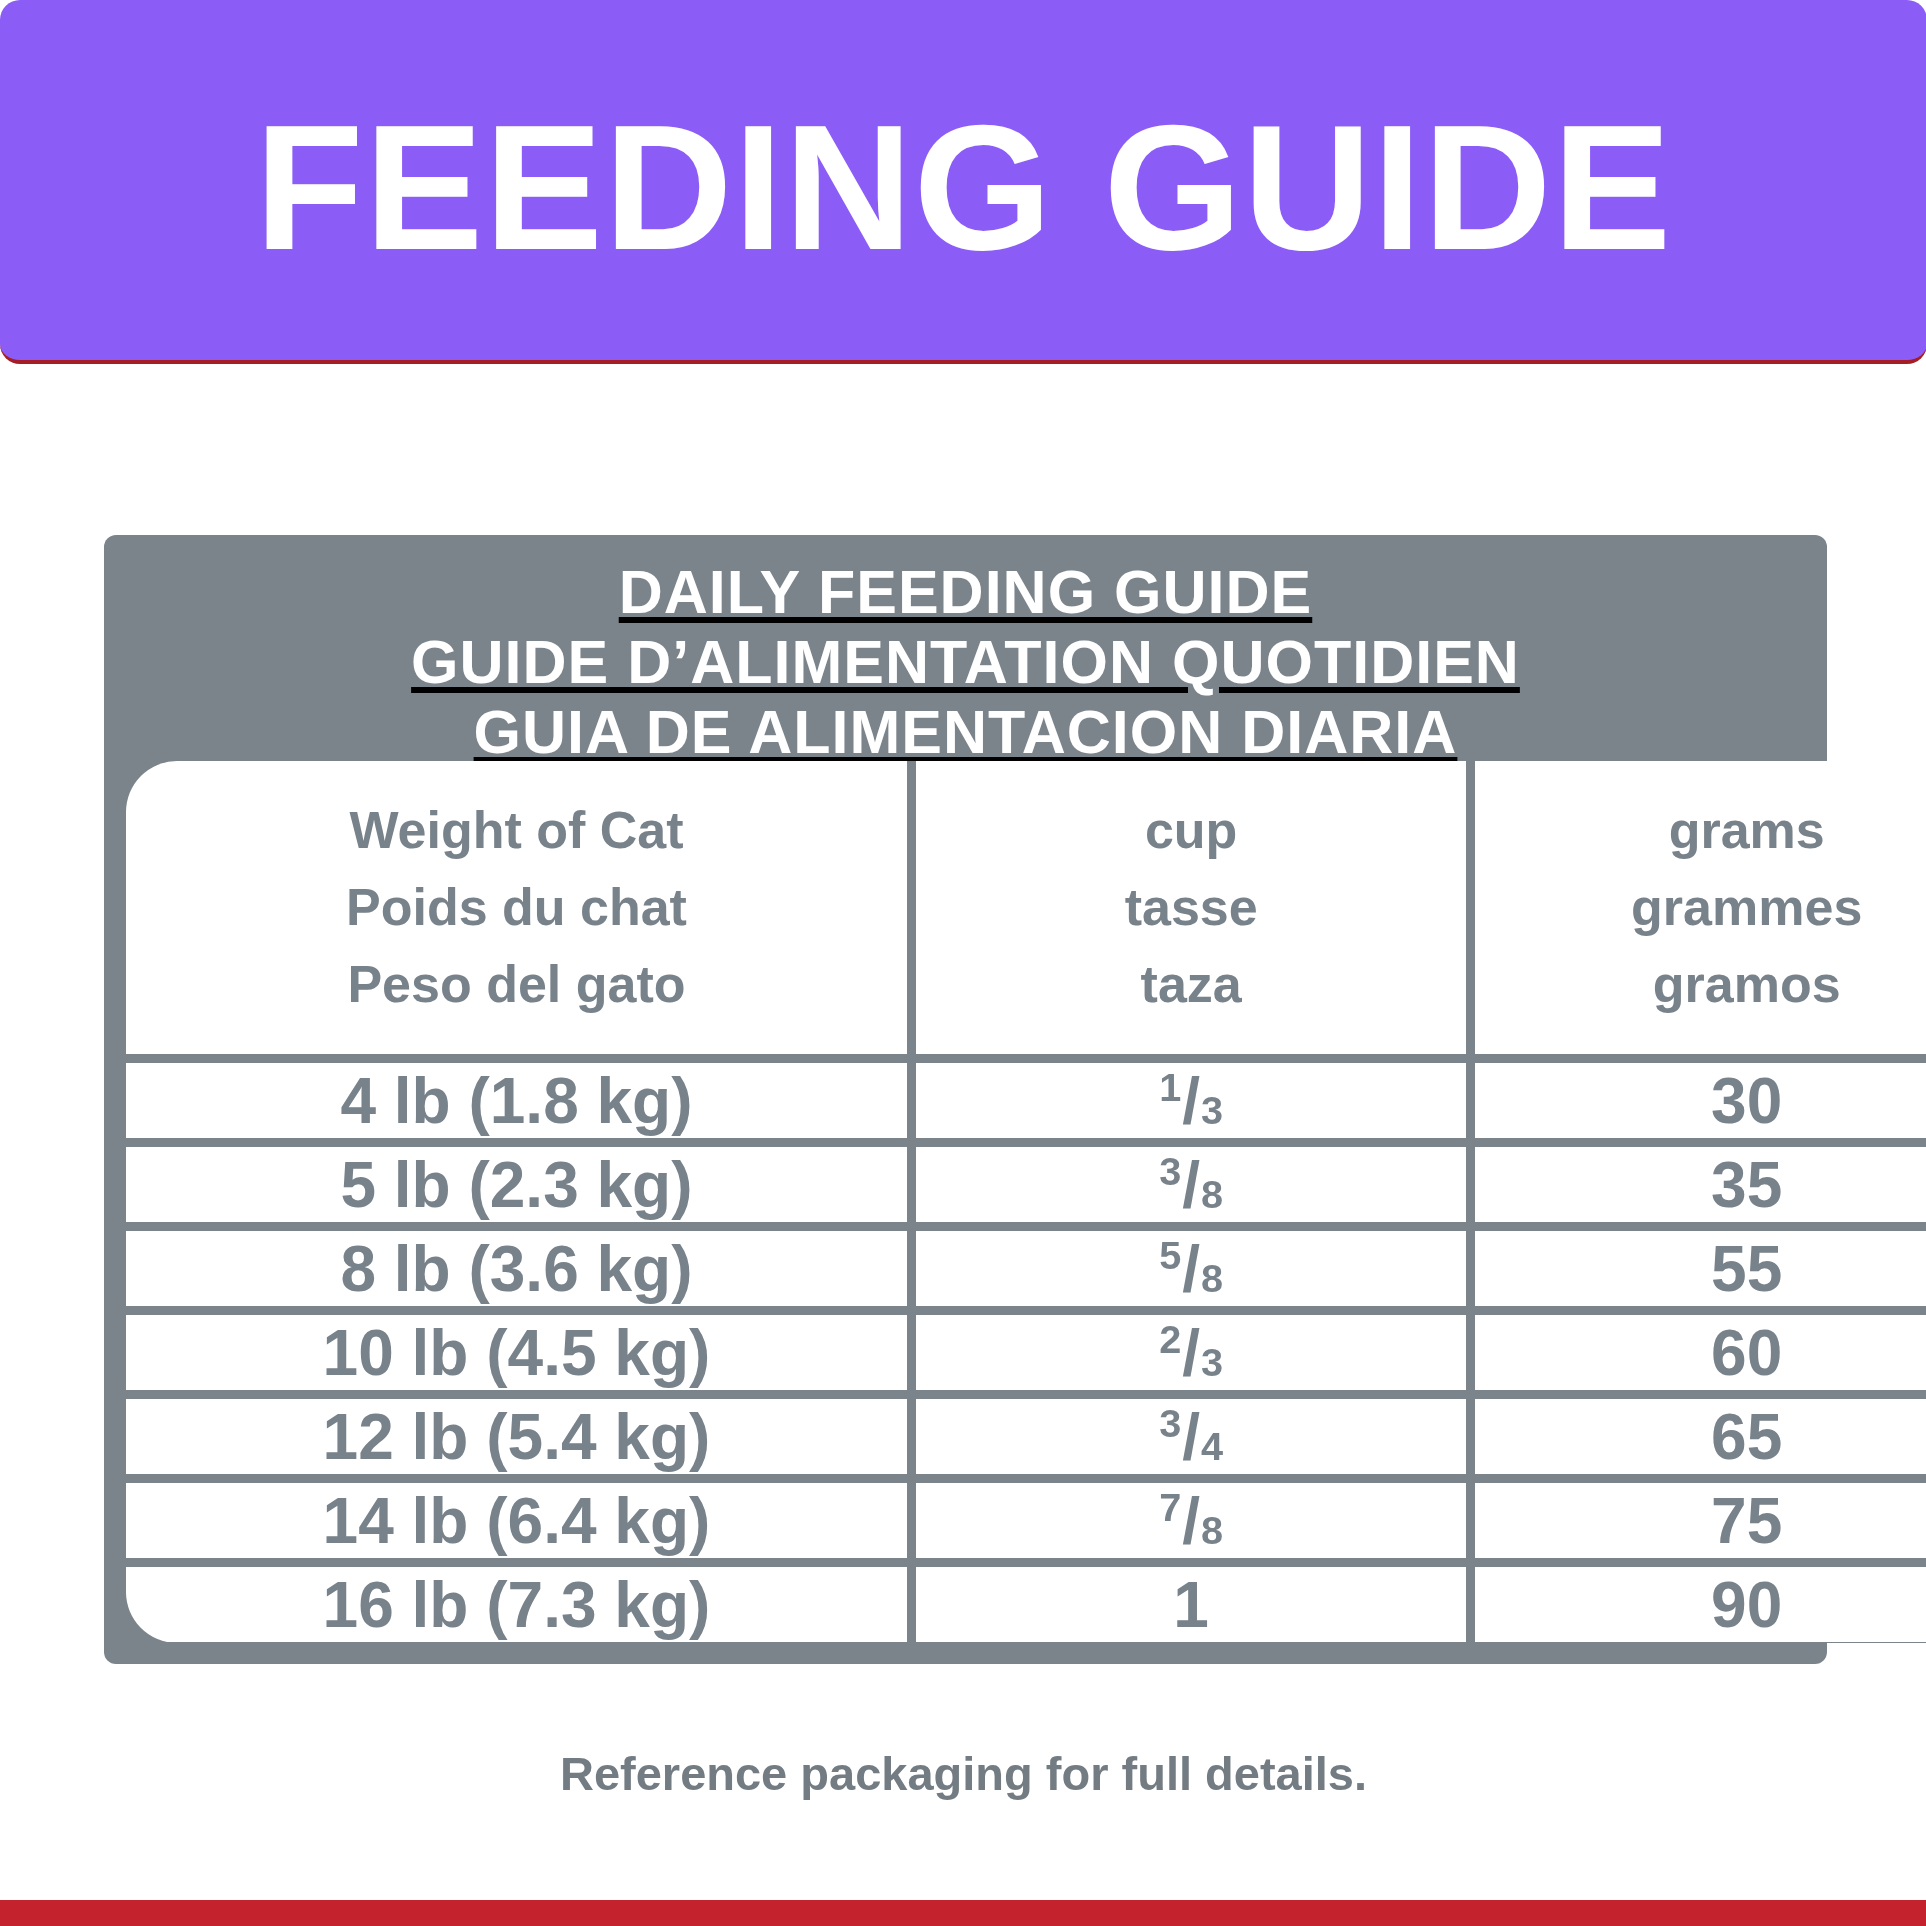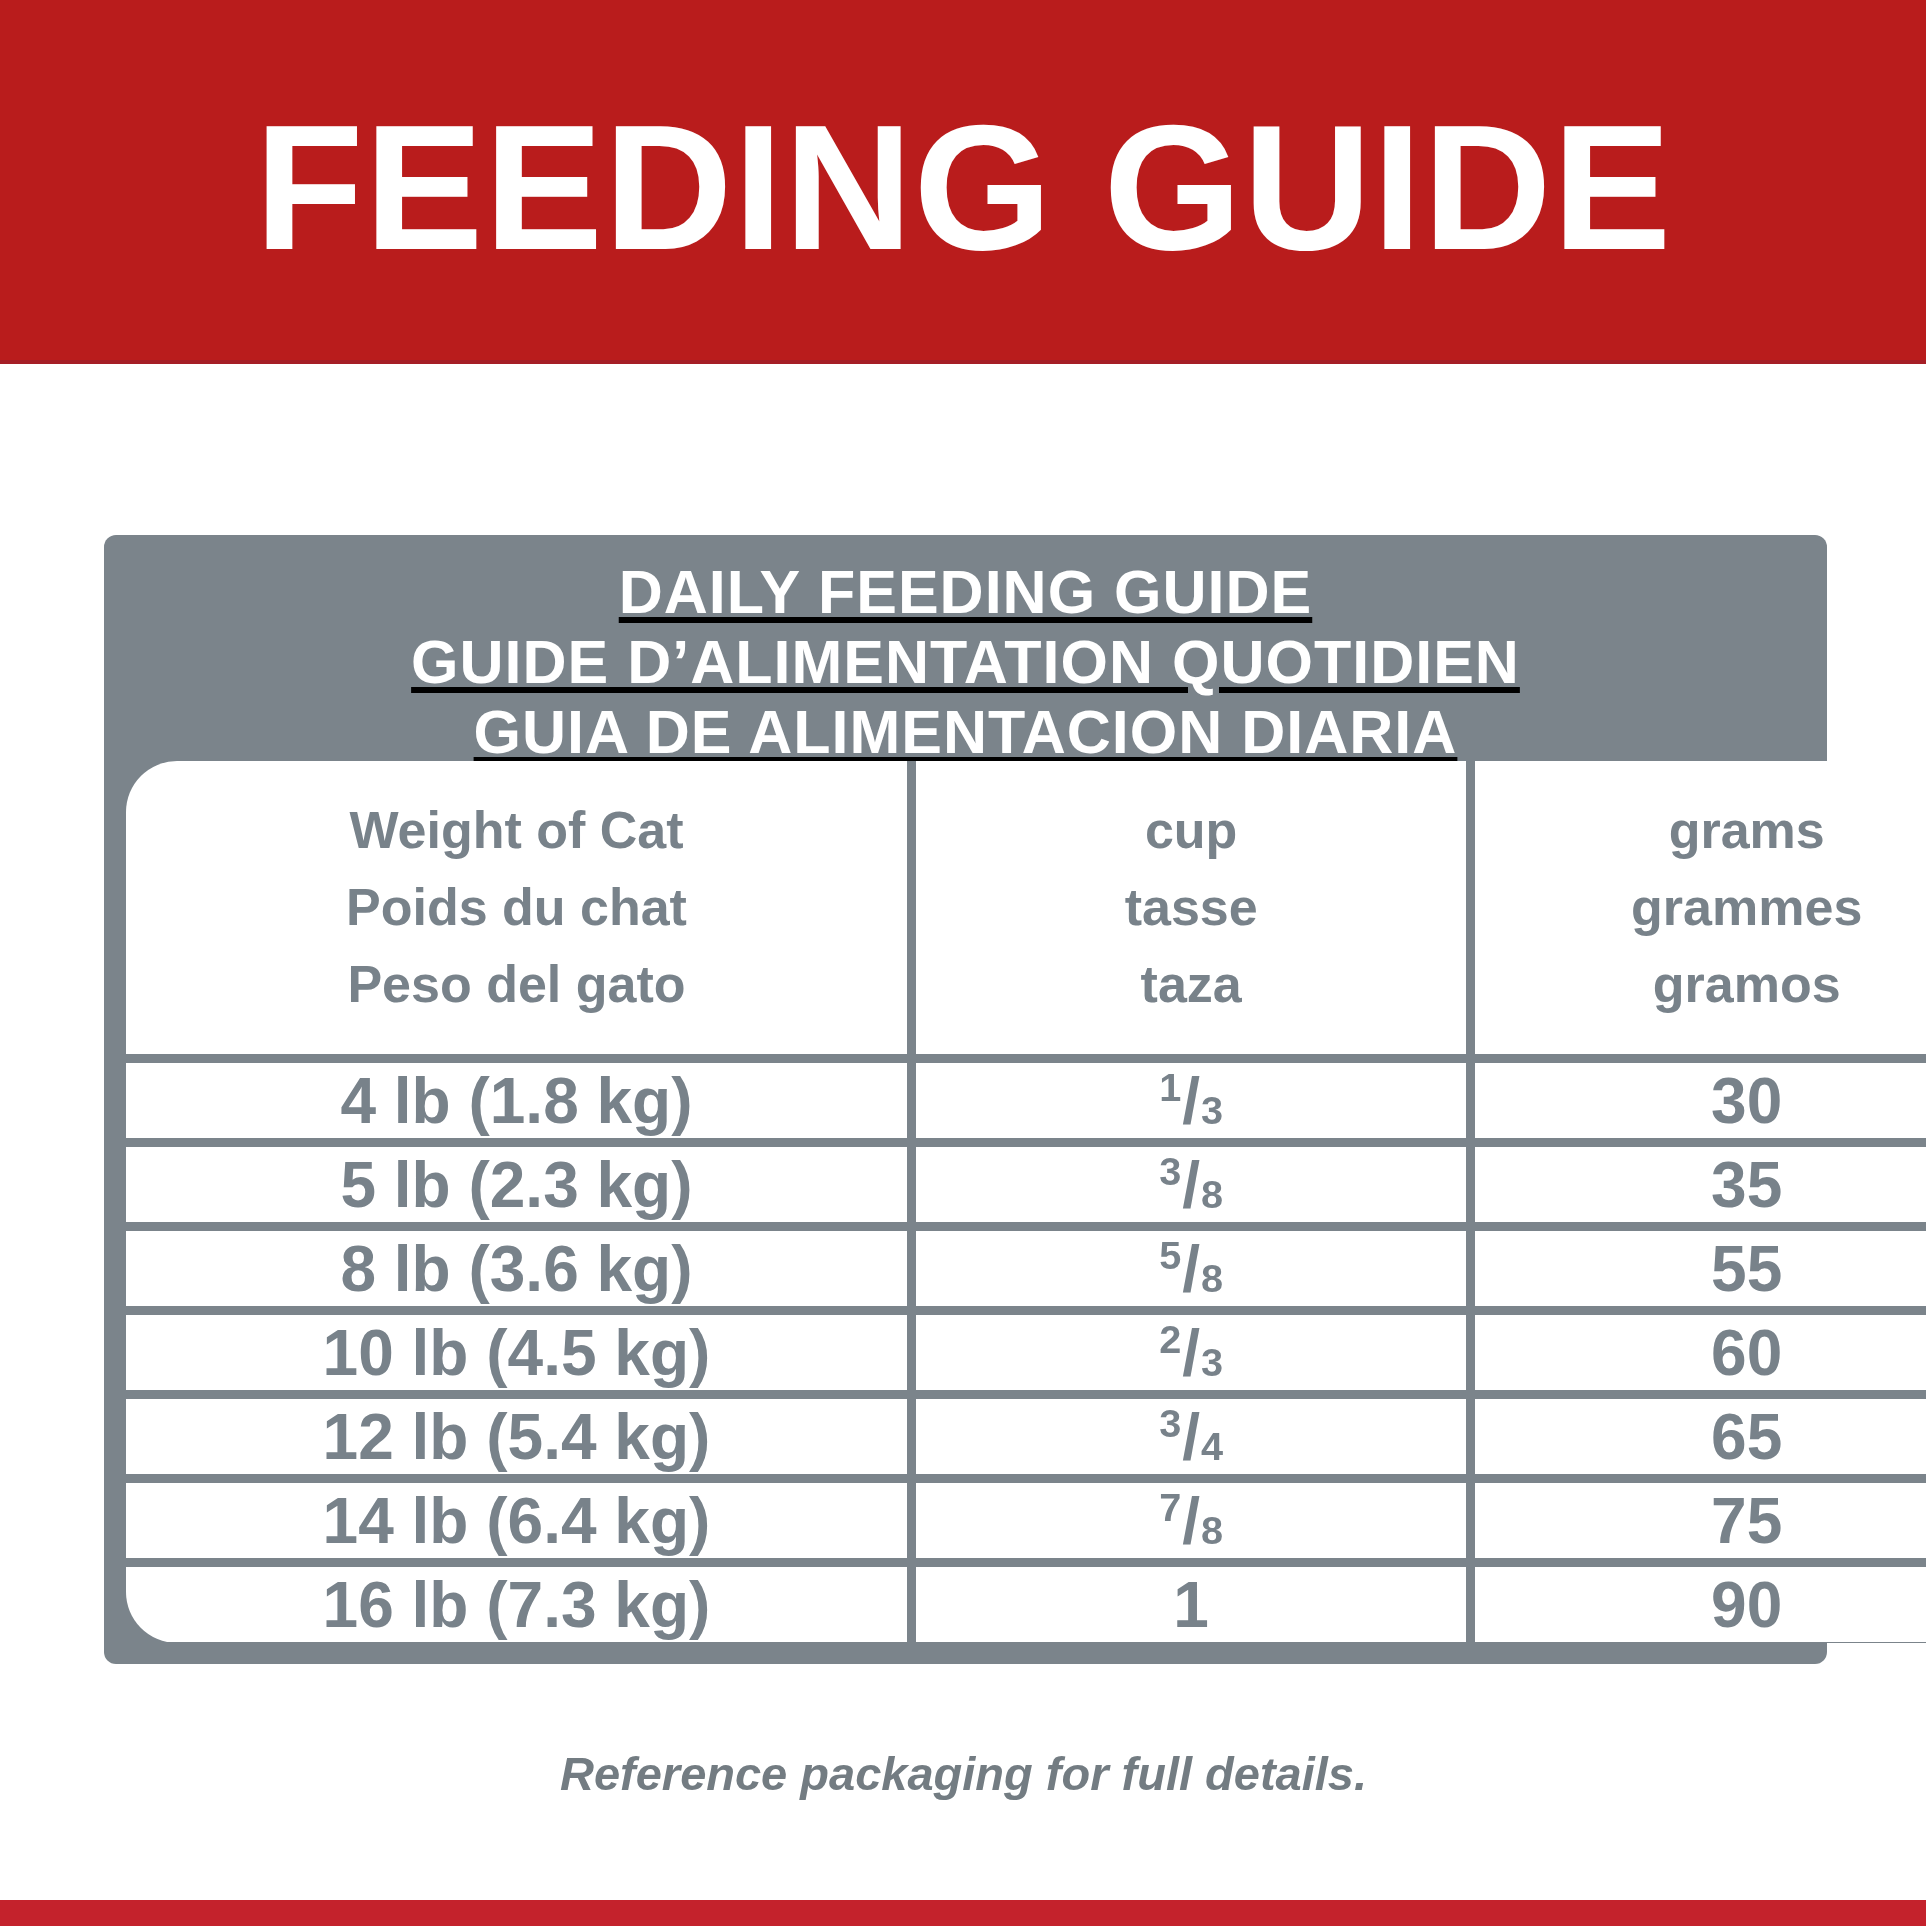--- a/index.html
+++ b/index.html
@@ -8,24 +8,24 @@
     position: relative;
     background: #ffffff;
     font-family: "Liberation Sans", sans-serif;
     overflow: hidden;
   }
 
   
   .banner {
     position: absolute; left: 0; top: 0;
     width: 100%; height: 364px;
-    background: #b91c1c;
+    background: #8b5cf6;
     border-bottom: 4px solid #A51E26;
     box-sizing: border-box;
-    display: flex; align-items: center; justify-content: center;
+    display: flex; align-items: center; justify-content: center; border-radius: 20px;
   }
   .banner-title {
     color: #ffffff;
     font-weight: 700;
     font-size: 178px;
     letter-spacing: 1px;
     white-space: nowrap;
     padding-top: 14px;
   }
 
@@ -80,21 +80,20 @@
 
   
   .footer-note {
     position: absolute;
     left: 0; top: 1746px;
     width: 100%;
     text-align: center;
     color: #737C82;
     font-weight: 700;
     font-size: 47px;
-    font-style: italic;
   }
 
   
   .bottom-strip {
     position: absolute;
     left: 0; top: 1900px;
     width: 100%; height: 27px;
     background: #C4222C;
   }
 </style>

